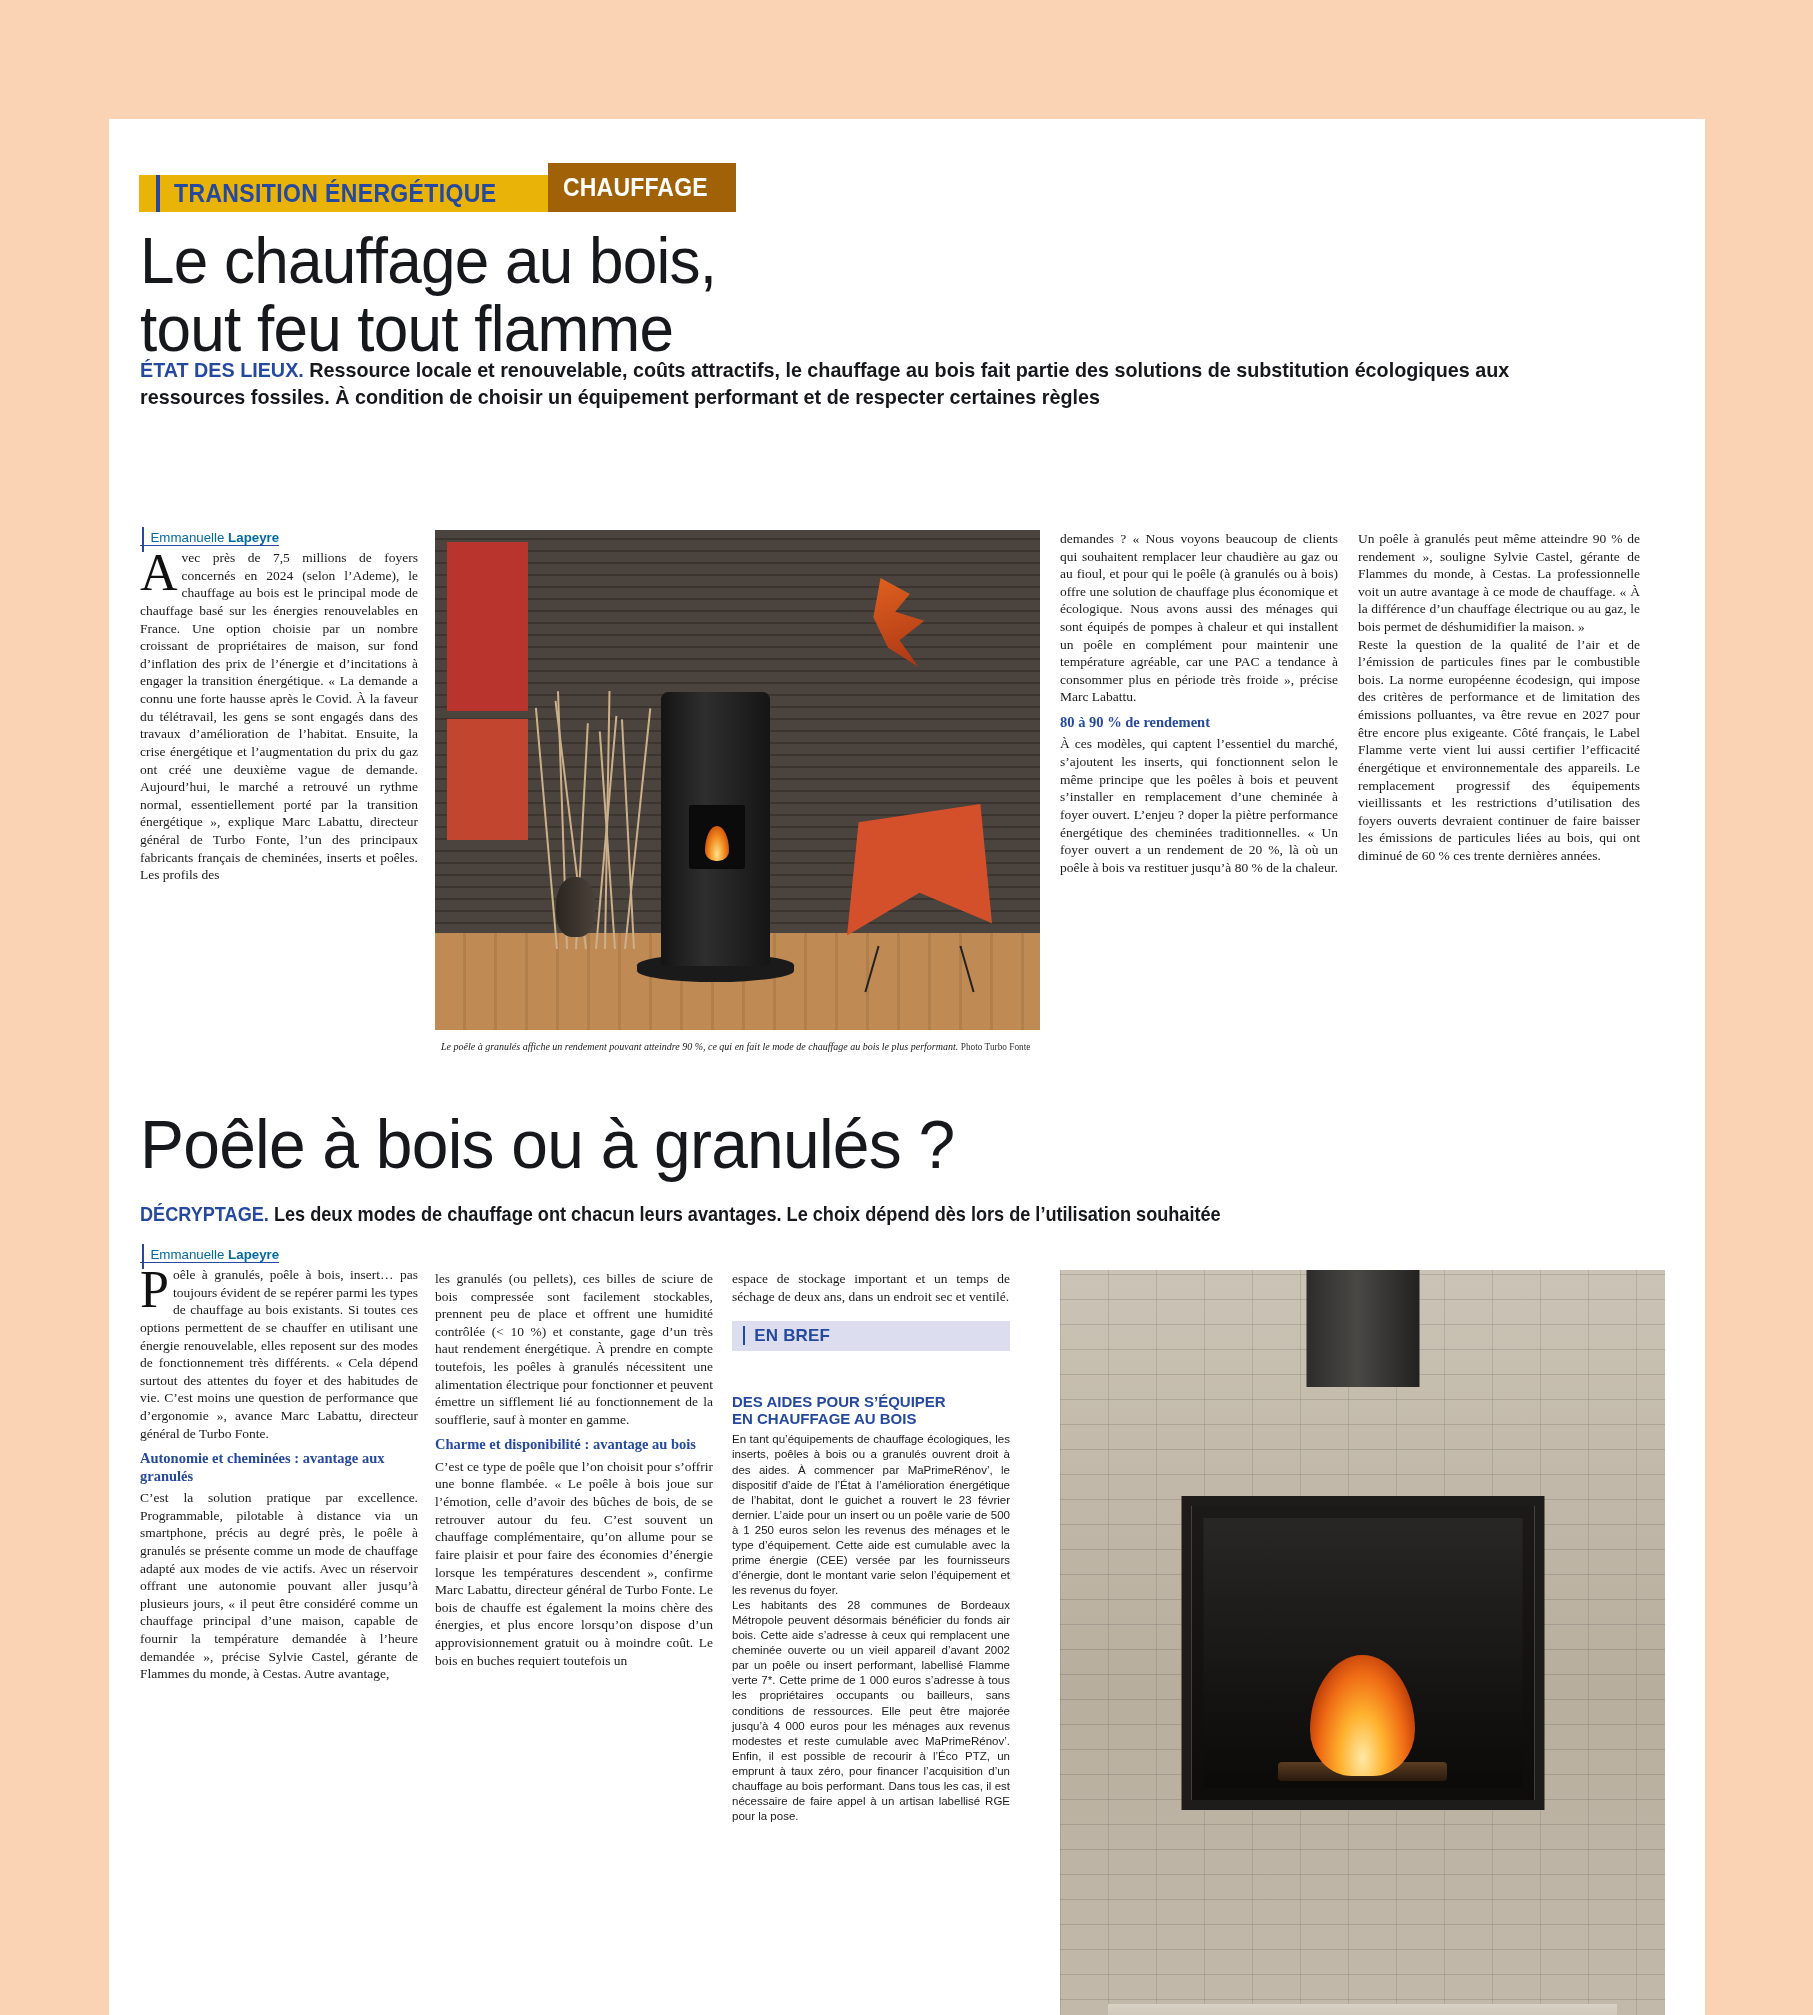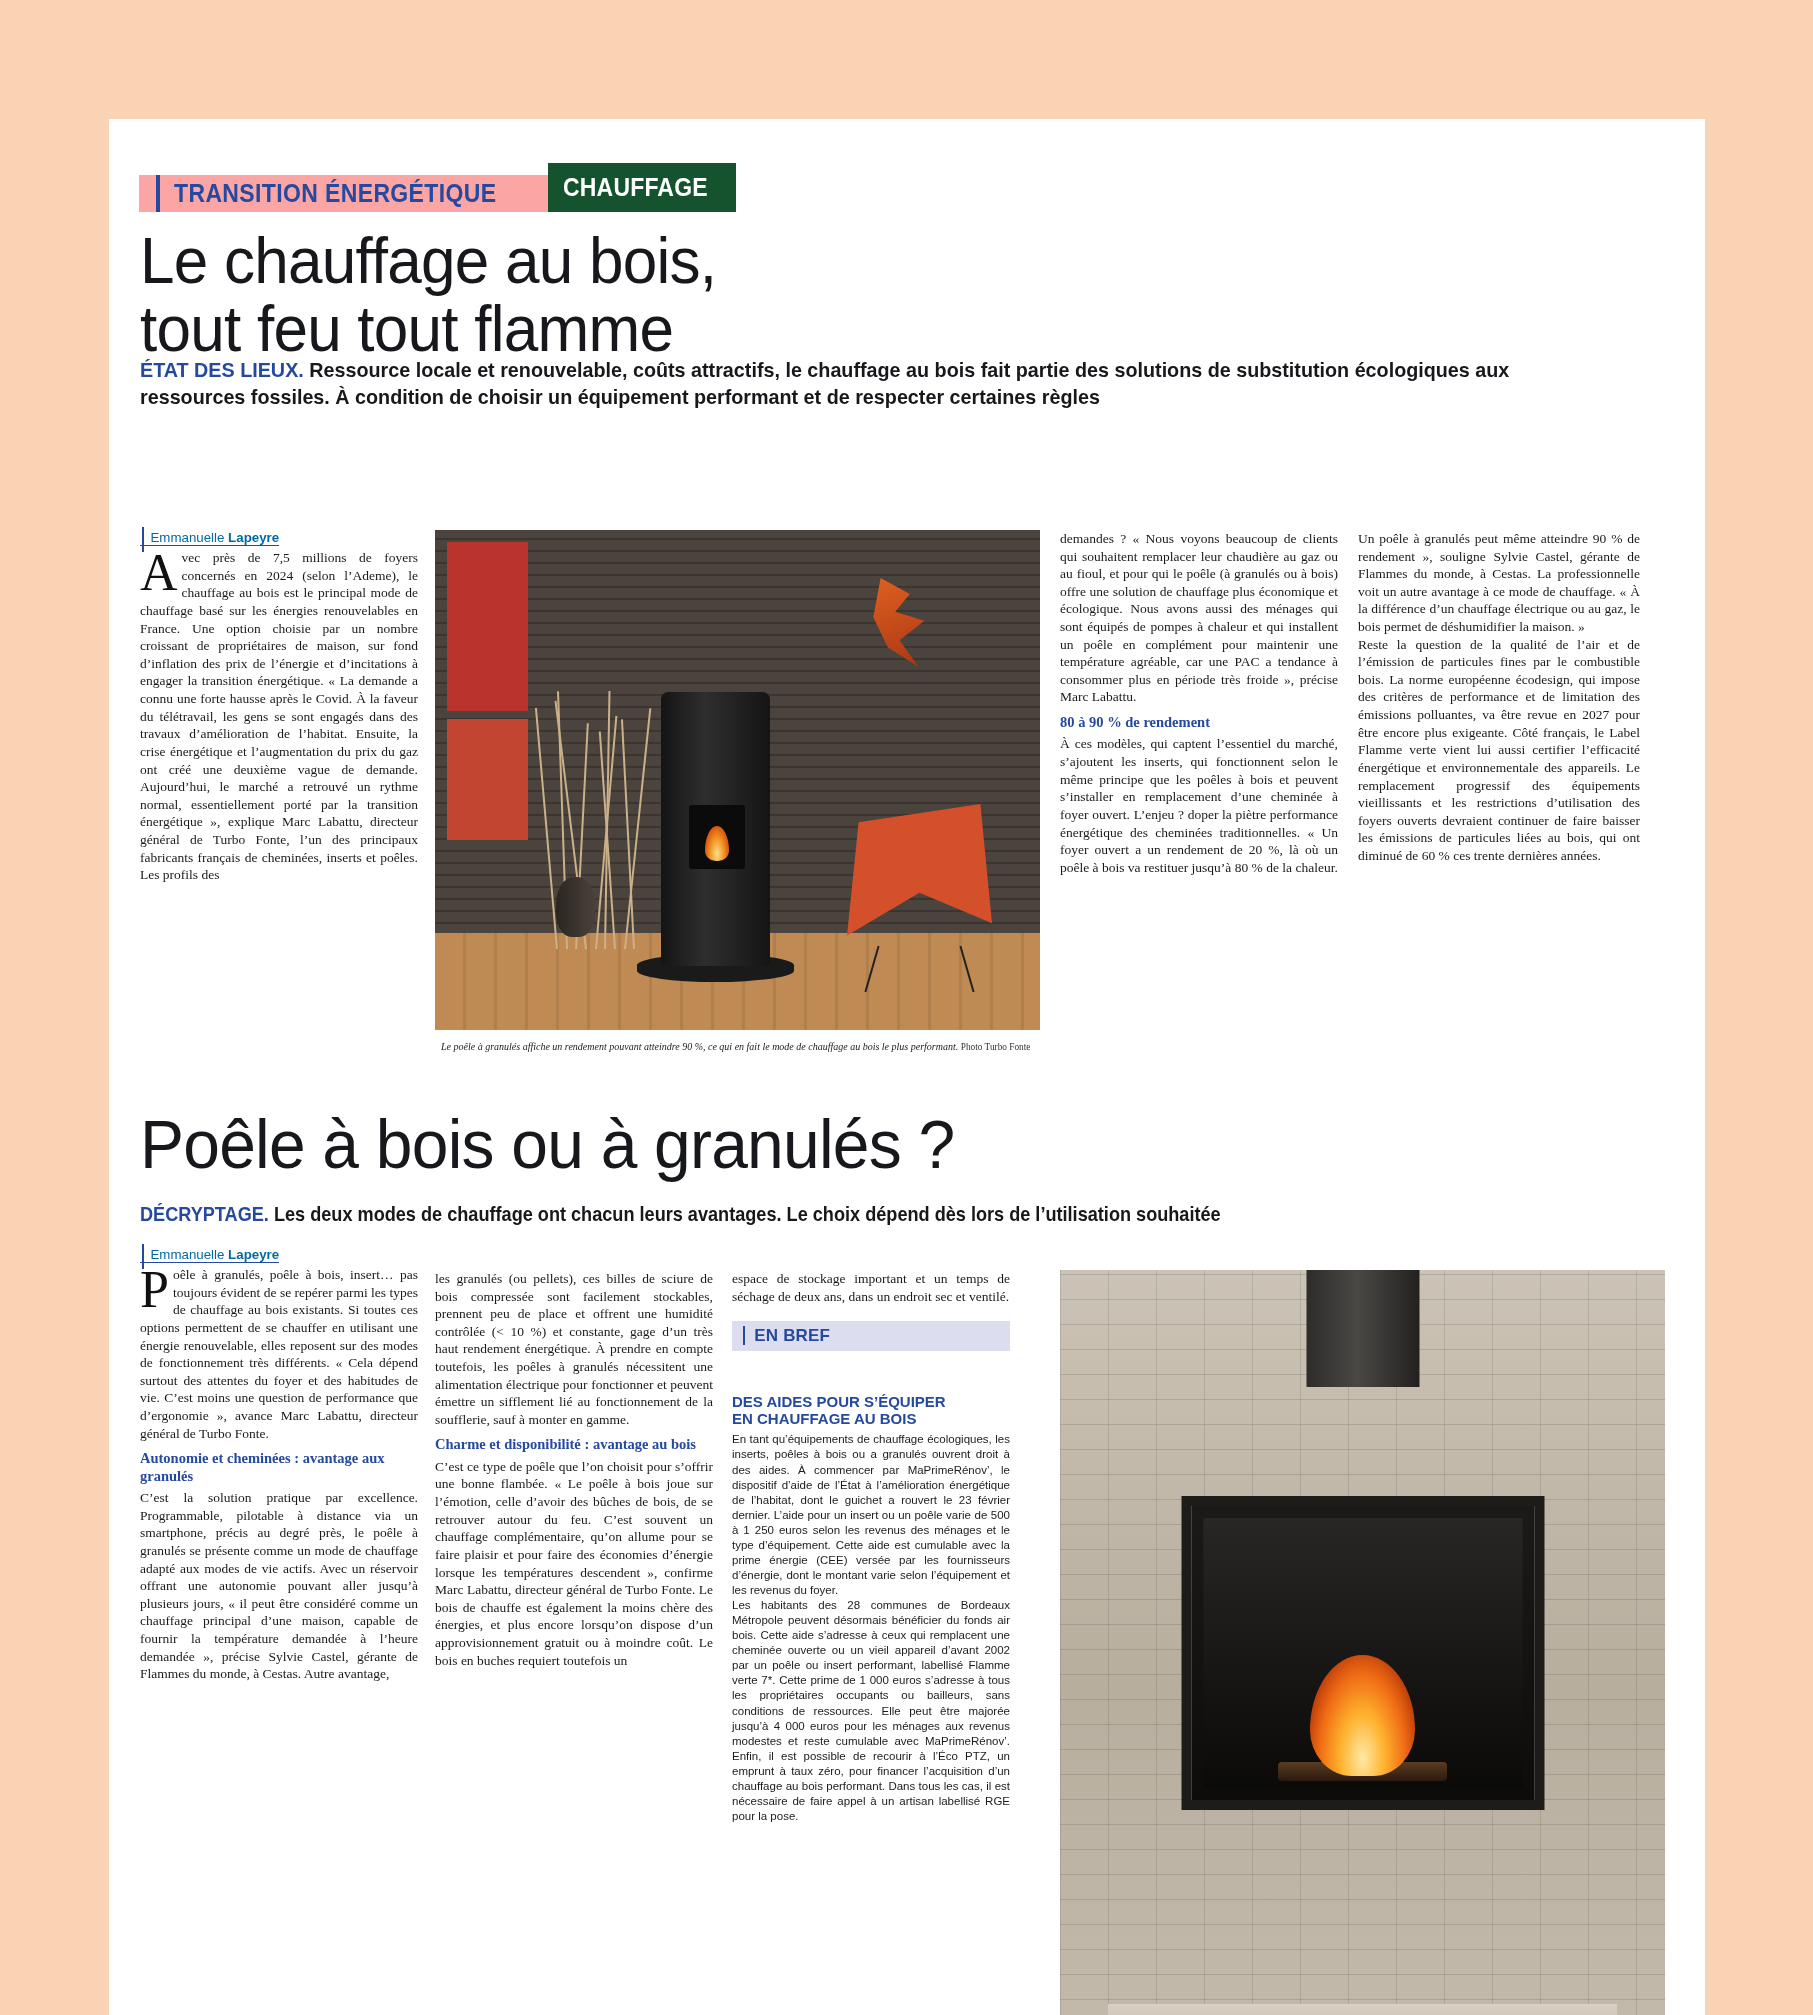--- a/index.html
+++ b/index.html
@@ -18,41 +18,41 @@
     background:#ffffff;
     box-sizing:border-box;
   }
 
   
   .kicker-row{
     position:absolute; left:30px; top:44px;
     display:flex; align-items:stretch; height:49px;
   }
   .kicker-left{
-    background:#fca5a5;
+    background:#eab308;
     display:flex; align-items:center;
     padding:0 23.4px 0 0;
     margin-top:12px;
   }
   .kicker-rule{
     width:3.6px; background:#25499e; height:100%;
     margin:0 14.5px 0 17px;
   }
   .kicker-left-text{
     color:#25499e;
     font-family:"Liberation Sans", sans-serif;
     font-weight:700;
     font-size:25px;
     letter-spacing:0.4px;
     transform:scaleX(.92);
     transform-origin:left center;
     white-space:nowrap;
   }
   .kicker-right{
-    background:#14532d;
+    background:#a16207;
     display:flex;align-items:center;
     padding:0 15.3px;
     text-align:center;
   }
   .kicker-right-text{
     color:#ffffff;
     font-family:"Liberation Sans", sans-serif;
     font-weight:700;
     font-size:25px;
     letter-spacing:0.2px;

